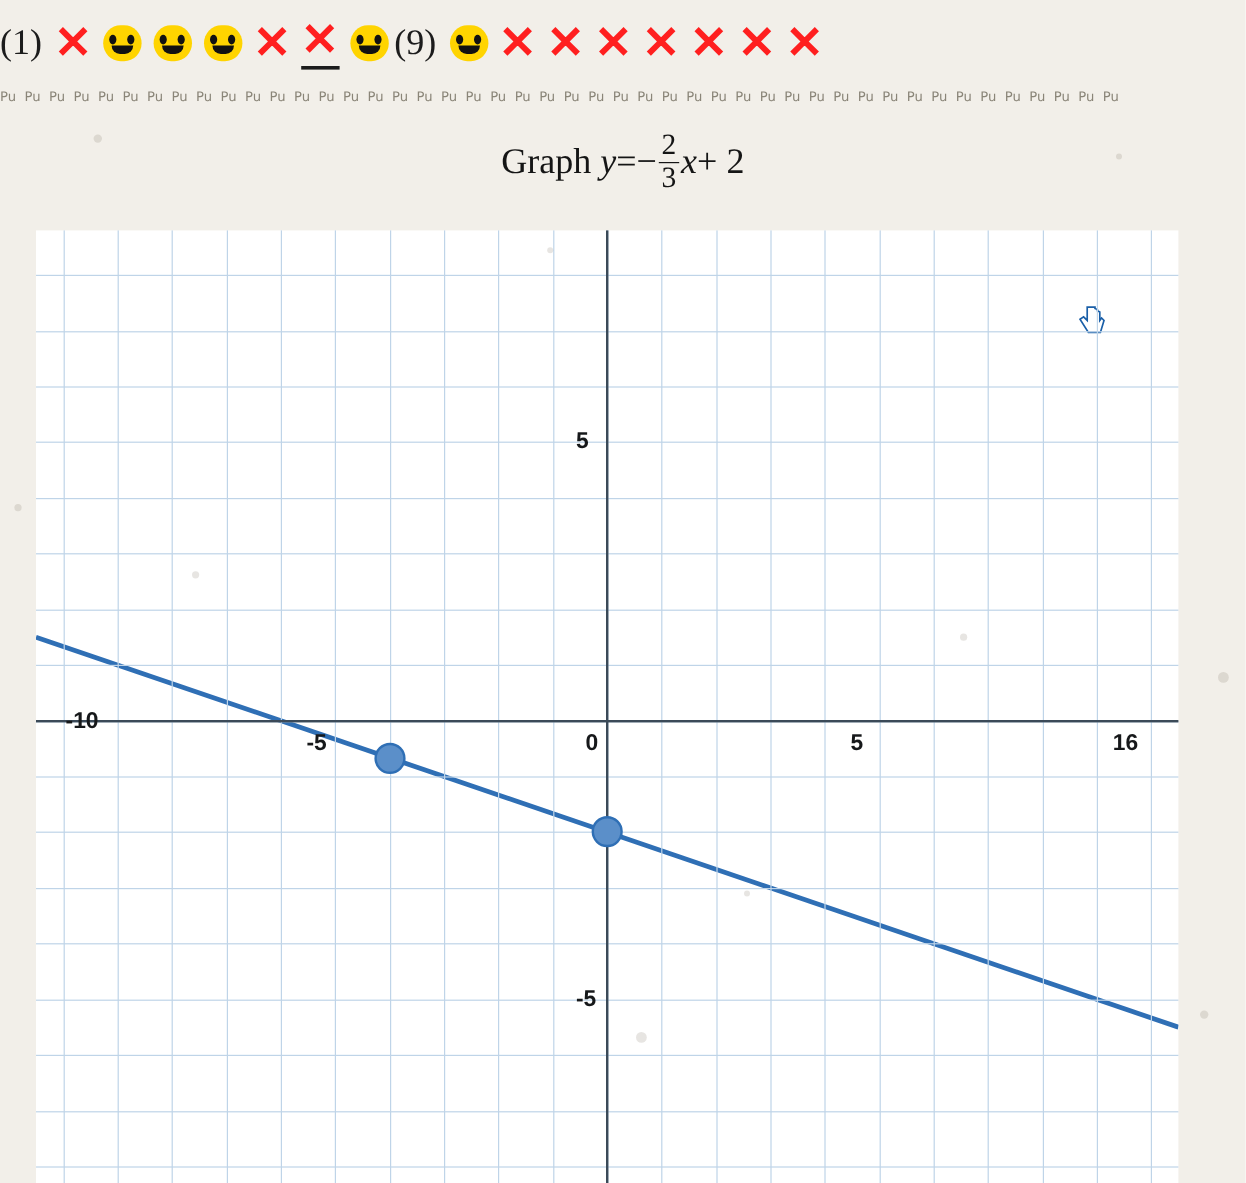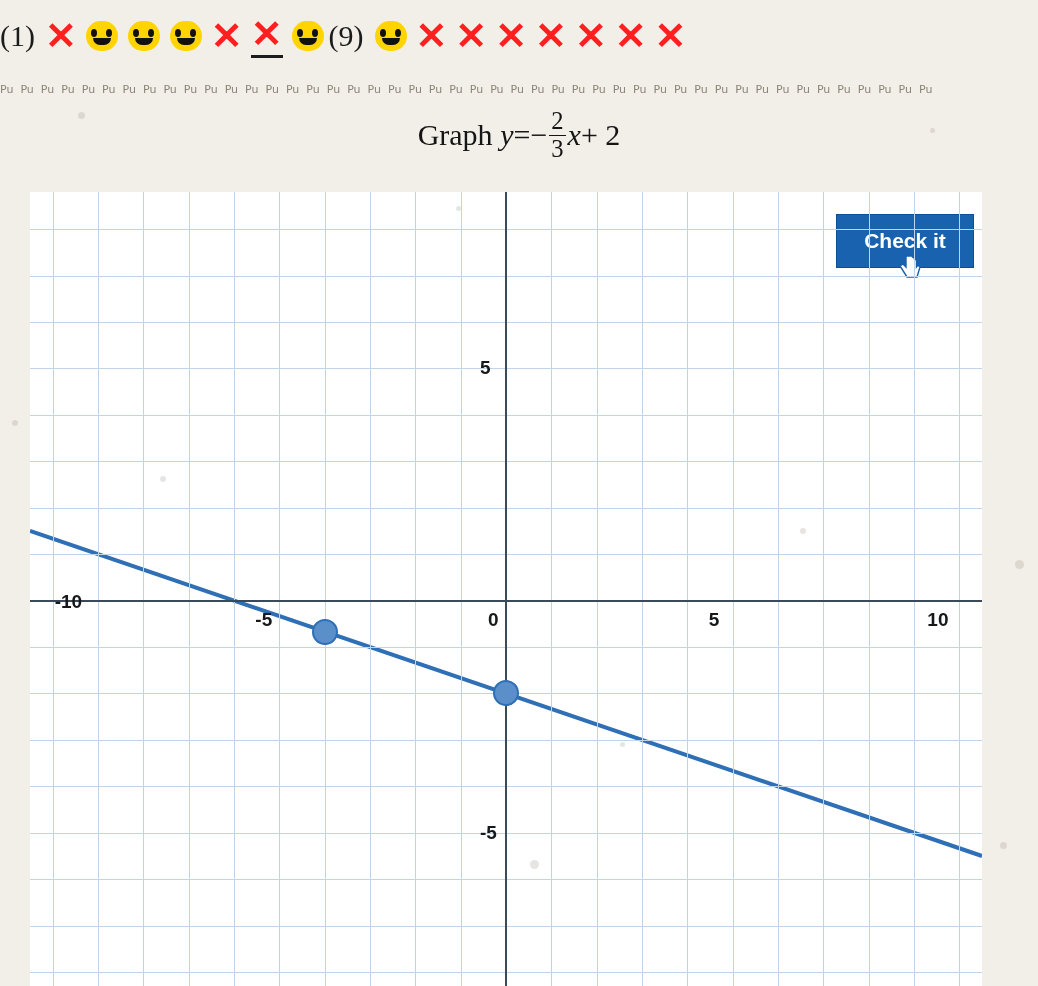--- a/index.html
+++ b/index.html
@@ -32,21 +32,21 @@
     border-radius:50%;background:#111;box-shadow:15px 0 0 #111;
   }
   .smiley:after{
     content:"";position:absolute;left:7px;top:17px;width:18px;height:7px;
     border-radius:0 0 10px 10px;background:#111;
   }
   .underline-x{border-bottom:3px solid #1c1c1c;padding-bottom:2px;}
   
   #strip{
     position:absolute;left:0;top:74px;width:938px;height:22px;
-    display:flex;align-items:flex-end;overflow:hidden;
+    display:flex;align-items:flex-start;overflow:hidden;
   }
   #strip span{
     font-size:11px;color:#8a8578;margin-right:7px;white-space:nowrap;
     font-family:"DejaVu Sans",sans-serif;
   }
   
   #prompt{
     position:absolute;left:0;top:108px;width:1038px;text-align:center;
     font-family:"Liberation Serif",serif;font-size:30px;color:#151515;
   }
@@ -167,23 +167,20 @@
 <div id="prompt">
   <span>Graph</span>
   <span class="mathitalic">y</span><span>=</span><span>−</span><span class="frac"><span class="num">2</span><span class="den">3</span></span><span class="mathitalic">x</span><span>+ 2</span>
 </div>
 
 <div id="graph">
   <svg id="line-svg">
       <line x1="0" y1="338.9590643274854" x2="952" y2="663.9883040935672" stroke="#2f6fb5" stroke-width="4"></line>
     </svg>
 
-  <div id="checkit">
-    <span>Check it</span>
-  </div>
   <svg id="cursor" viewBox="0 0 26 28">
     <path d="M9 4 v11 l-3-3 -3 2 7 11 h10 l3-10 -2-2 -1.5 2 v-7 l-2-1 v-1 l-2-1 v-1z" fill="#ffffff" stroke="#1a5fa8" stroke-width="1.4"></path>
   </svg>
 <div class="vline" style="left: 22.6667px; background: rgb(191, 212, 232);"></div>
     <div class="vline" style="left: 68px; background: rgb(191, 212, 232);"></div>
     <div class="vline" style="left: 113.333px; background: rgb(191, 212, 232);"></div>
     <div class="vline" style="left: 158.667px; background: rgb(191, 212, 232);"></div>
     <div class="vline" style="left: 204px; background: rgb(191, 212, 232);"></div>
     <div class="vline" style="left: 249.333px; background: rgb(191, 212, 232);"></div>
     <div class="vline" style="left: 294.667px; background: rgb(191, 212, 232);"></div>
@@ -217,21 +214,21 @@
     <div class="hline" style="top: 176.444px; background: rgb(191, 212, 232);"></div>
     <div class="hline" style="top: 130.012px; background: rgb(191, 212, 232);"></div>
     <div class="hline" style="top: 83.5789px; background: rgb(191, 212, 232);"></div>
     <div class="hline" style="top: 37.1462px; background: rgb(191, 212, 232);"></div>
     <div class="vline axis vaxis" style="left: 475px; background: rgb(59, 74, 88);"></div>
     <div class="hline axis haxis" style="top: 407.608px; background: rgb(59, 74, 88);"></div>
     <div class="tick" style="top: 399px; left: 24.6667px;">-10</div>
     <div class="tick" style="top: 416.608px; left: 225.333px;">-5</div>
     <div class="tick" style="top: 416.608px; left: 458px;">0</div>
     <div class="tick" style="top: 416.608px; left: 678.667px;">5</div>
-    <div class="tick" style="top: 416.608px; left: 897.333px;">10</div>
+    <div class="tick" style="top: 416.608px; left: 897.333px;">16</div>
     <div class="tick" style="left: 450px; top: 629.772px;">-5</div>
     <div class="tick" style="left: 450px; top: 165.444px;">5</div>
     <div class="pt" style="left: 294.667px; top: 439.718px; background: rgb(91, 143, 201);"></div>
     <div class="pt" style="left: 476px; top: 501.474px; background: rgb(91, 143, 201);"></div>
   </div>
 
 <div class="blemish" style="left: 78px; top: 112px; width: 7px; height: 7px;"></div>
 <div class="blemish" style="left: 930px; top: 128px; width: 5px; height: 5px;"></div>
 <div class="blemish" style="left: 12px; top: 420px; width: 6px; height: 6px;"></div>
 <div class="blemish" style="left: 1015px; top: 560px; width: 9px; height: 9px;"></div>

